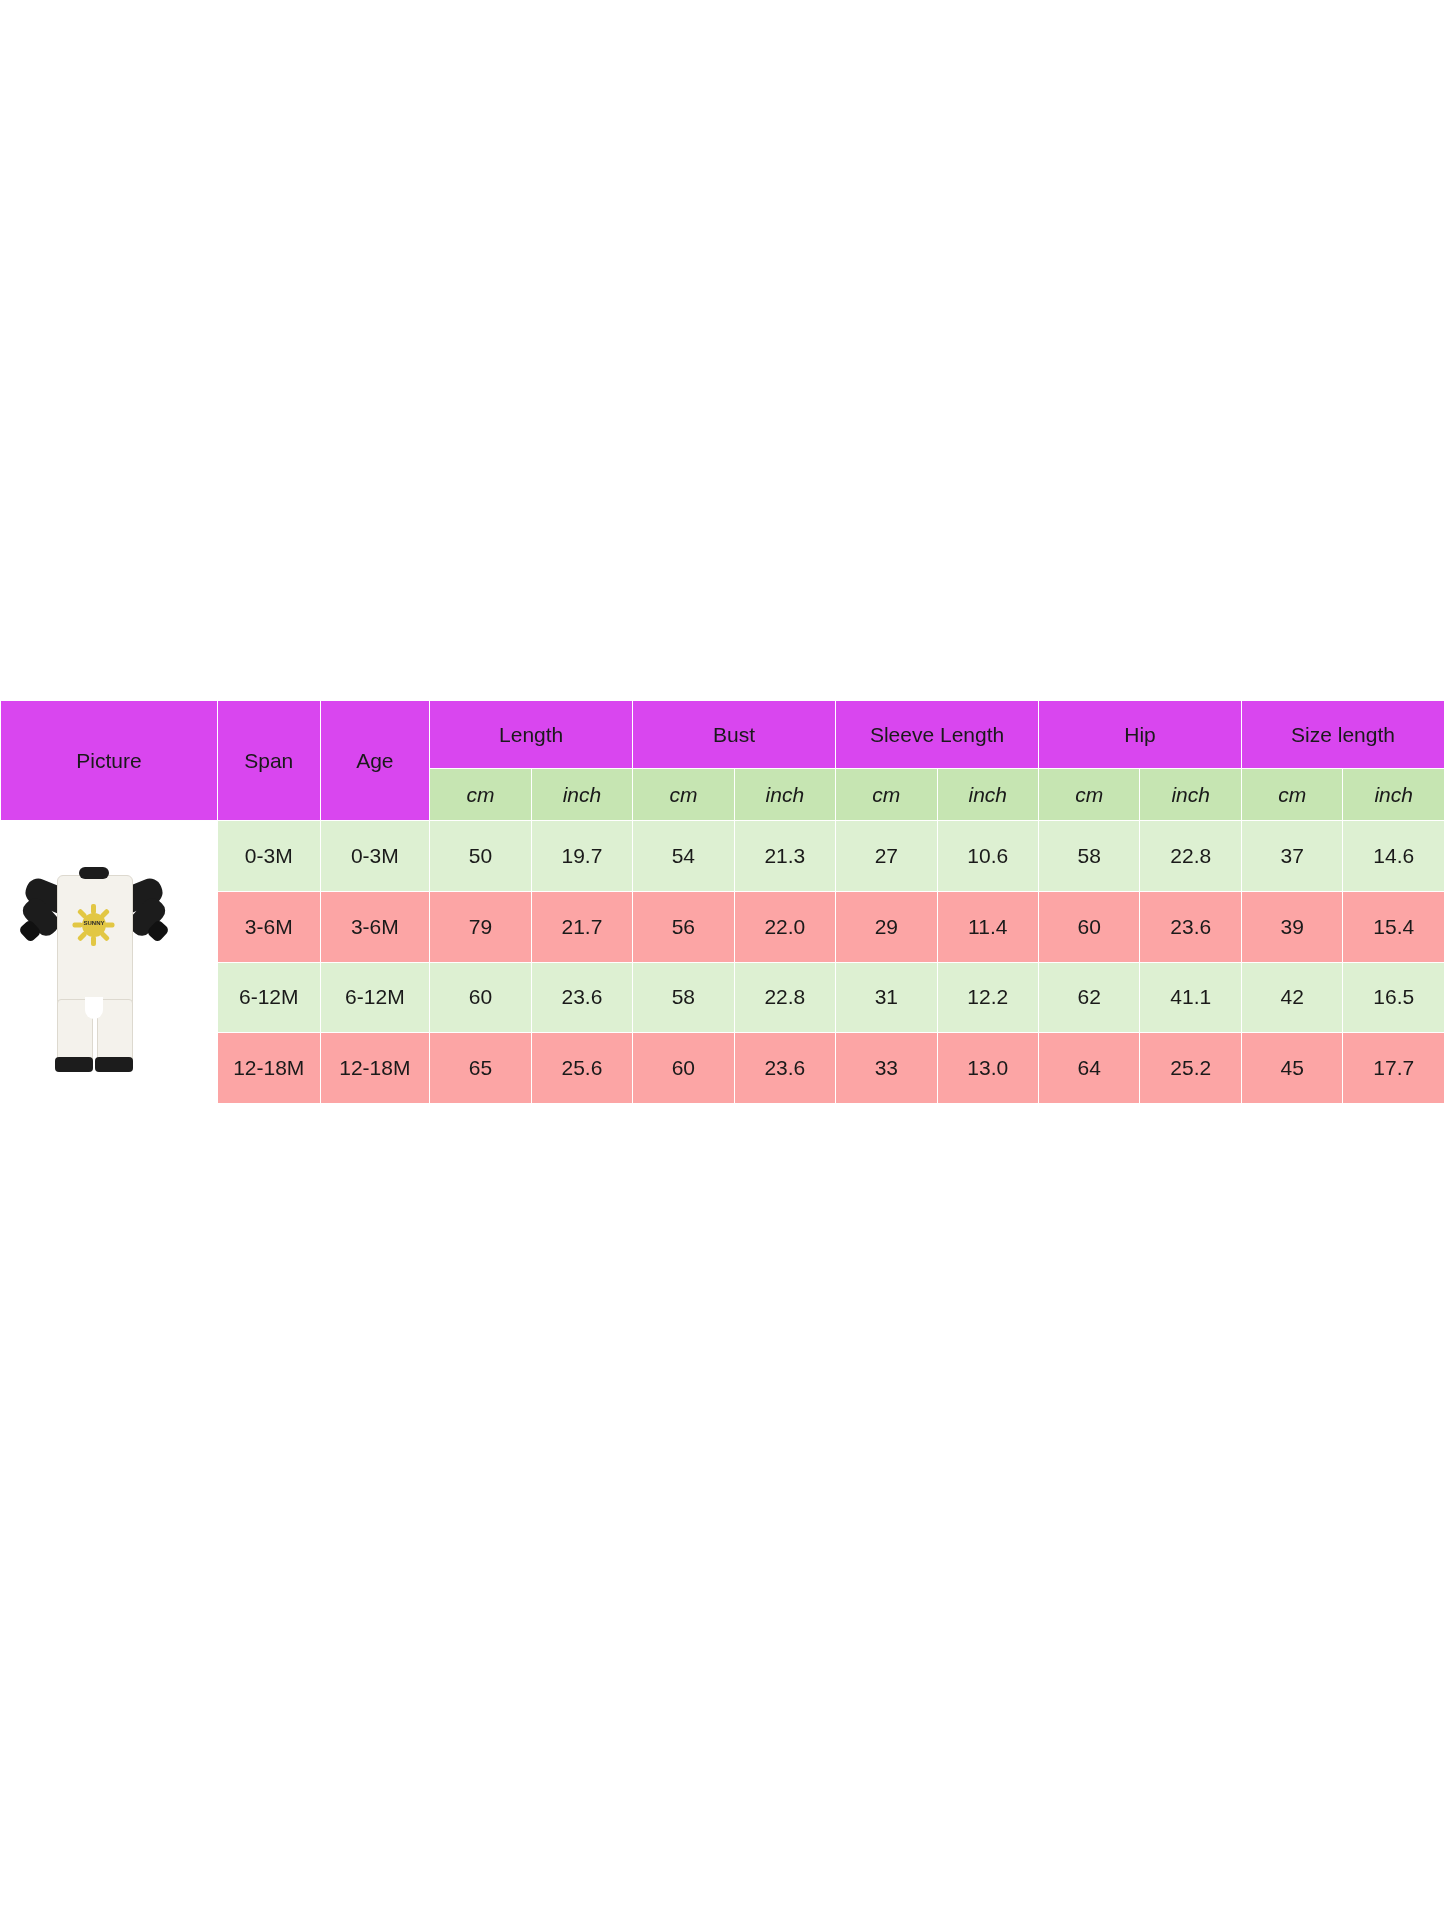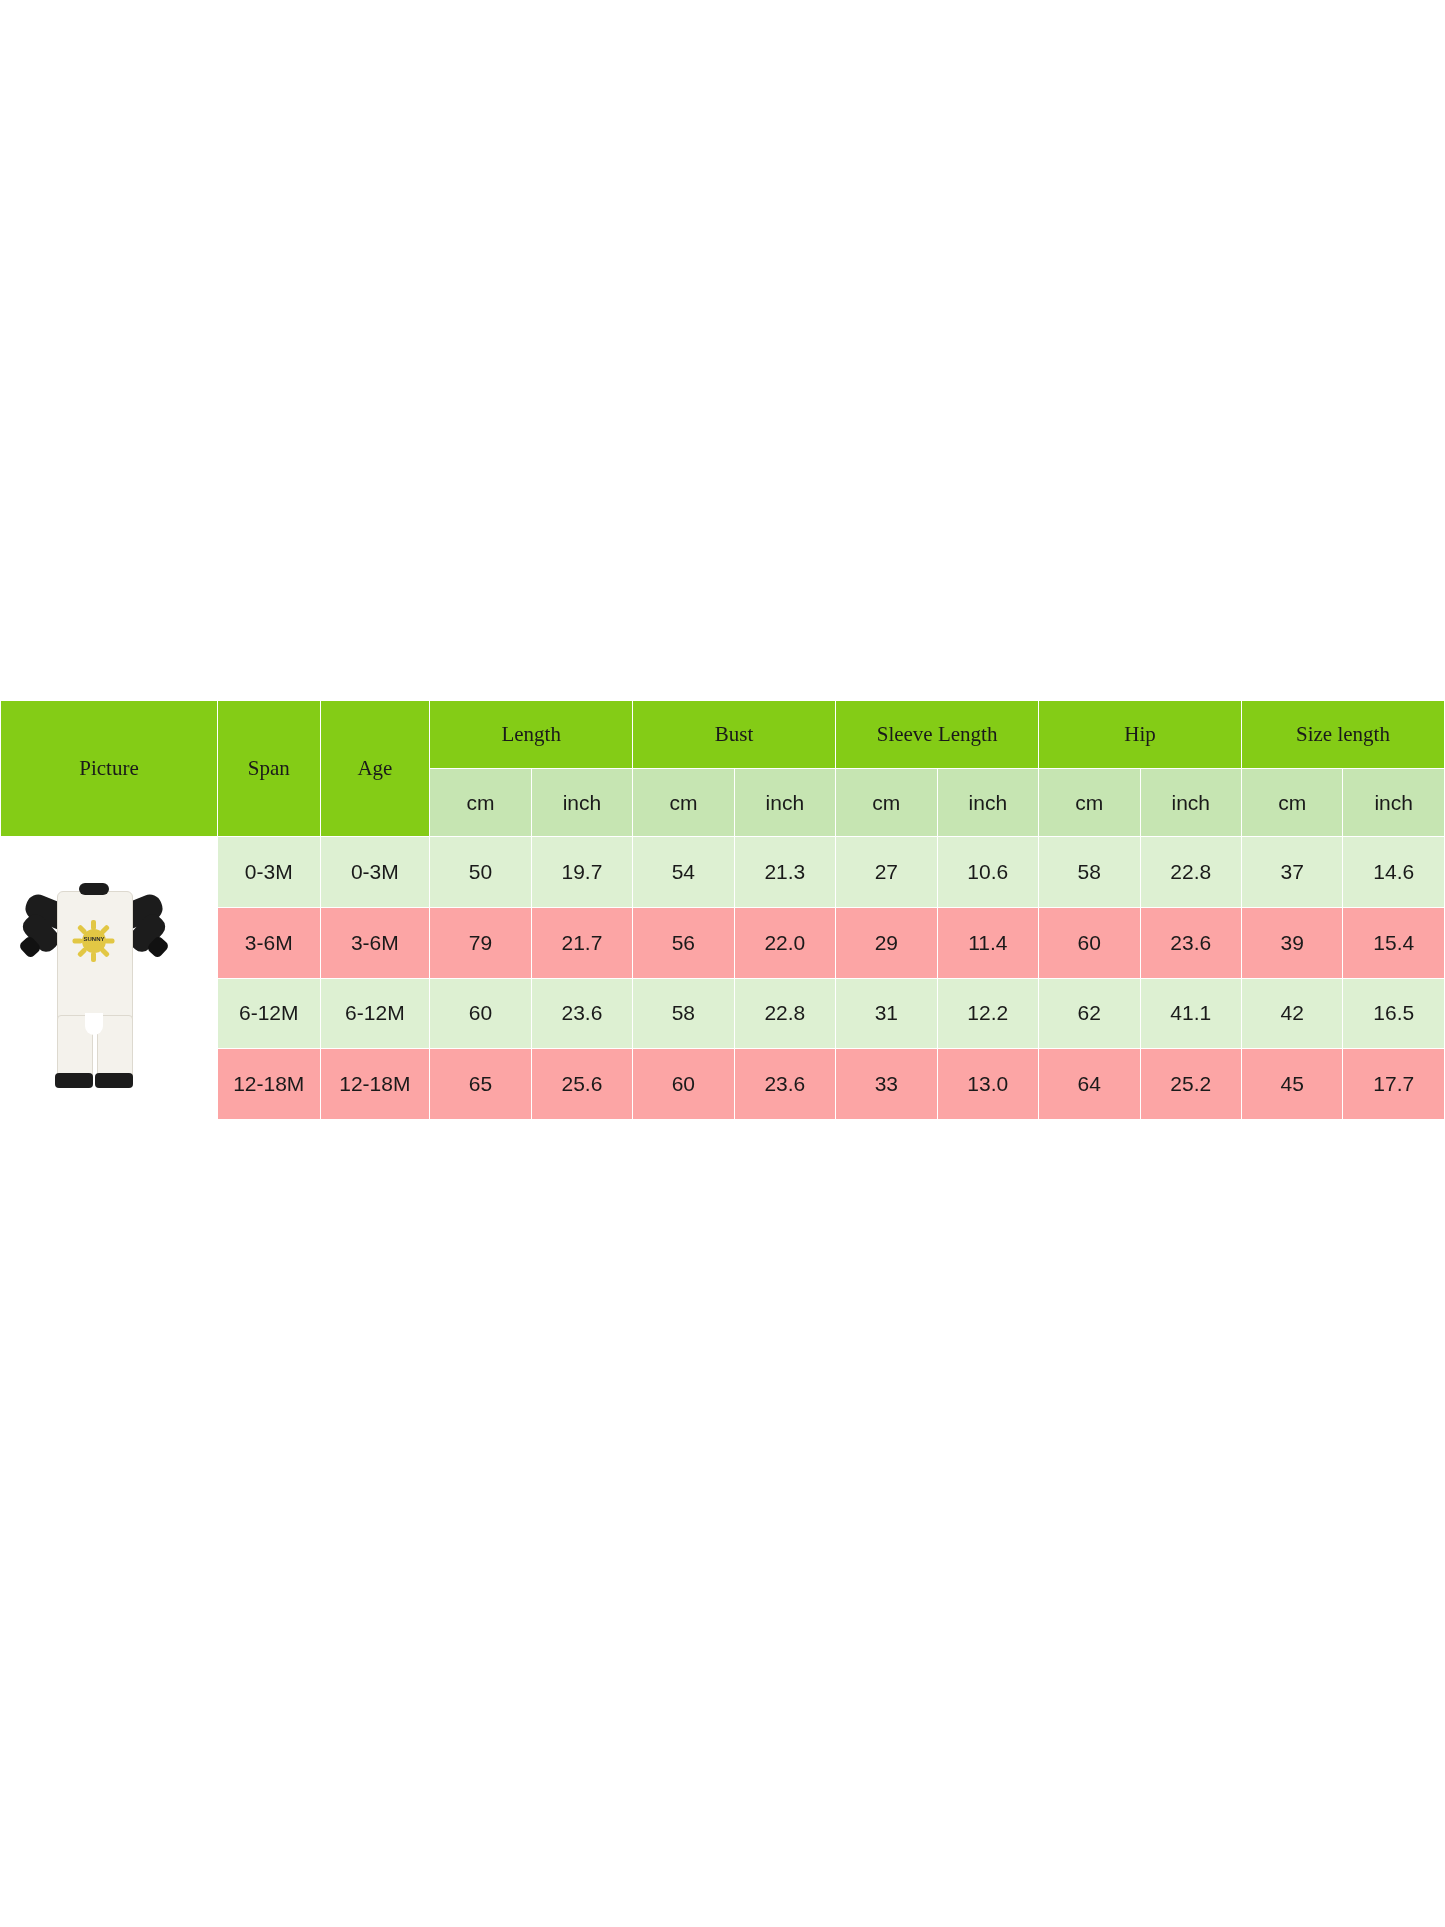--- a/index.html
+++ b/index.html
@@ -39,43 +39,42 @@
     border: 1px solid #ffffff;
     text-align: center;
     vertical-align: middle;
     font-size: 21px;
     color: #1a1a1a;
     font-weight: normal;
     padding: 0;
   }
   
   .hdr-dark {
-    background: #84cc16;
+    background: #d946ef;
     font-weight: bold;
     font-size: 22px;
-    font-family: Liberation Serif, serif;
   }
   .hdr-mid {
     background: #c6e5b2;
     font-weight: normal;
     font-size: 21px;
   }
   .cell-light {
     background: #ddf0d2;
   }
   .cell-mid {
     background: #fca5a5;
   }
   .pic-cell {
     background: #ffffff;
     border: 1px solid #e8e8e8;
     padding: 0;
   }
   .row-h-head1 { height: 68px; }
-  .row-h-head2 { height: 68px; }
+  .row-h-head2 { height: 52px; font-style: italic; }
   .row-h-data { height: 70px; margin-left: 46px; }
 
   
   col.c-pic   { width: 186px; }
   col.c-size  { width: 88px; }
   col.c-age   { width: 94px; }
   col.c-num   { width: 87px; }
 
   .garment-box {
     width: 186px;

